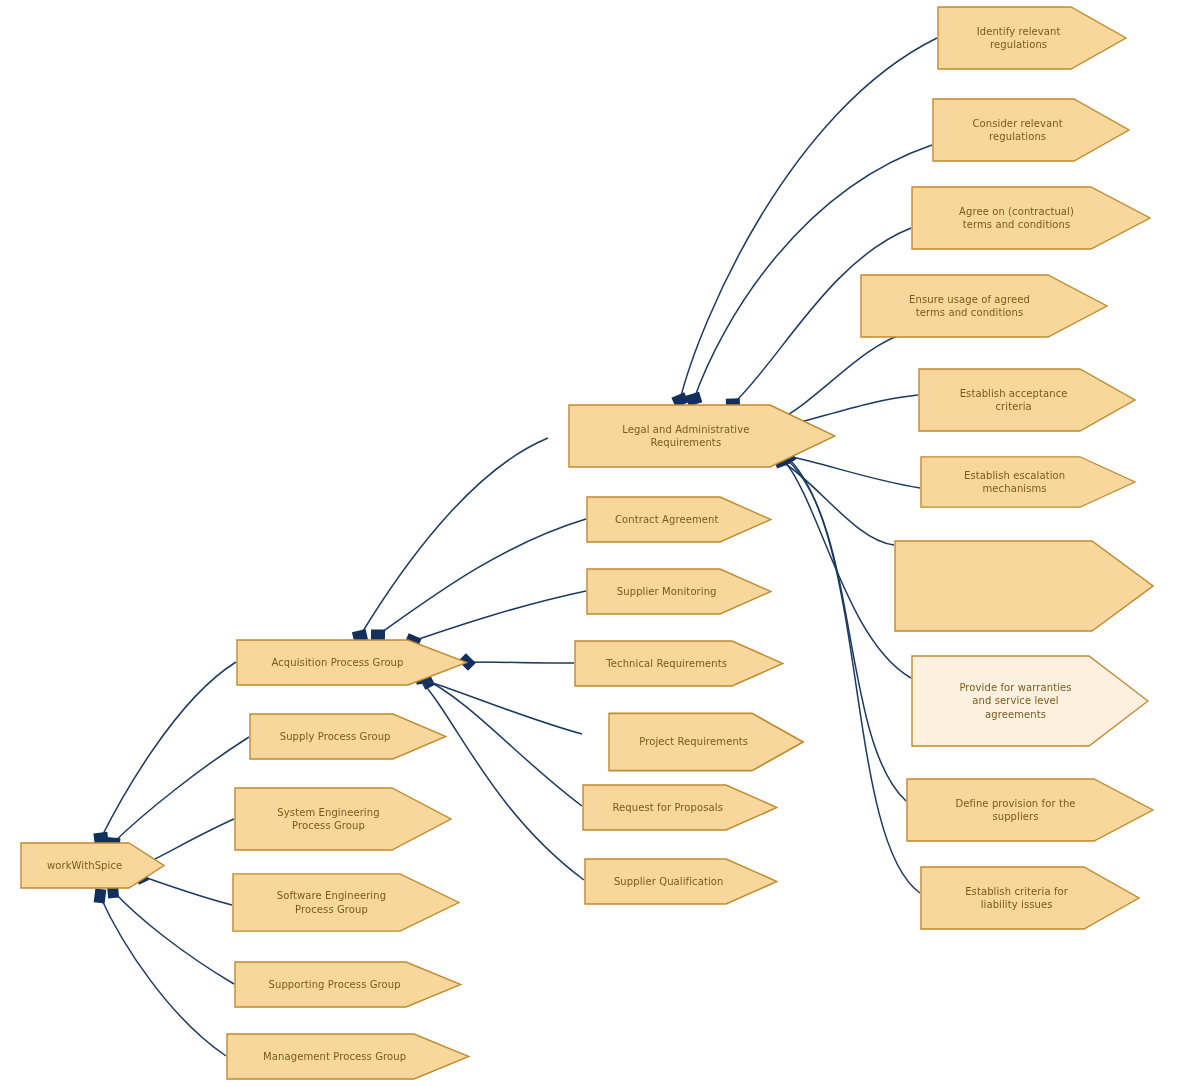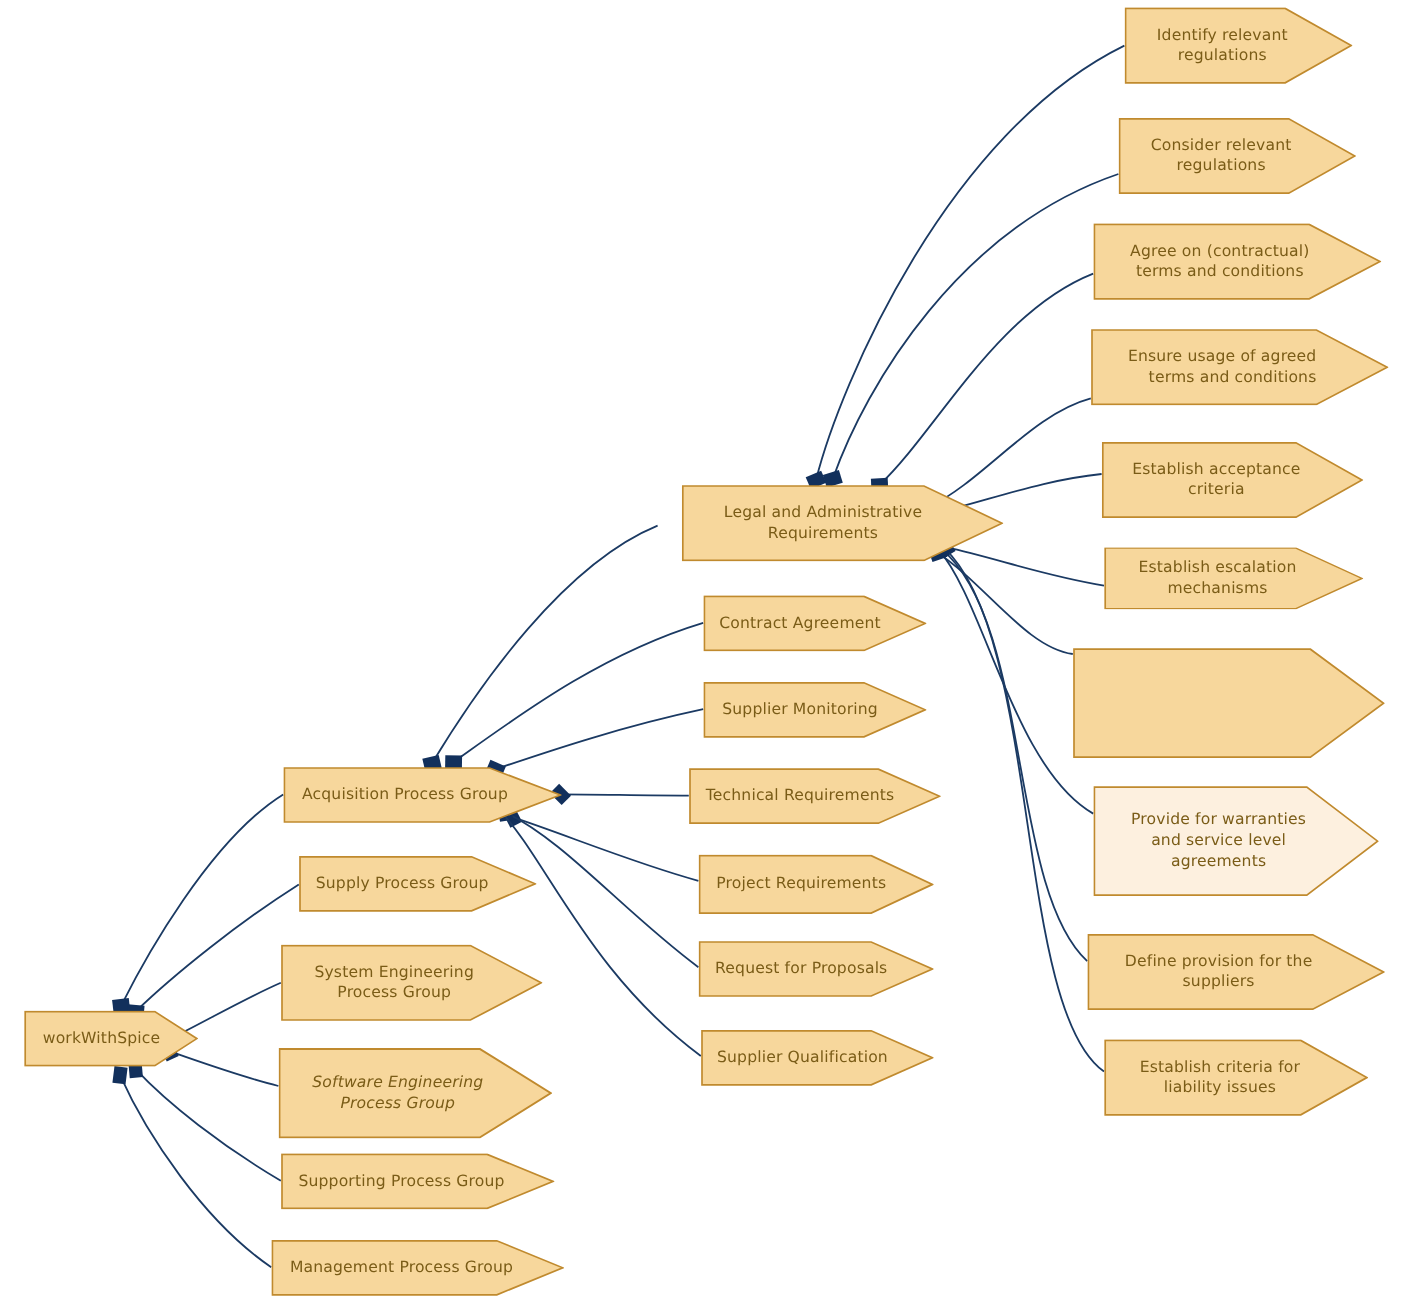--- a/index.html
+++ b/index.html
@@ -33,21 +33,21 @@
     height: 1087px;
   }
   .node {
     position: absolute;
     box-sizing: border-box;
     display: flex;
     align-items: center;
     justify-content: center;
     text-align: center;
     color: #7a5c17;
-    font-size: 13px;
+    font-size: 10px;
     line-height: 1.32;
     letter-spacing: 0.01em;
     cursor: default;
     padding: 4px 10px;
   }
   .node .node-label {
     position: relative;
     z-index: 2;
     display: block;
     white-space: pre-line;
@@ -135,21 +135,21 @@
         </svg>
         <span class="node-label">Supply Process Group</span>
       </div>
       <div class="node" style="left: 234px; top: 787px; width: 218px; height: 64px; padding-right: 39px;">
         <svg class="node-shape" viewBox="0 0 218 64" preserveAspectRatio="none">
           <polygon points="1,1 158,1 217,32 158,63 1,63" fill="#F7D79C" stroke="#C08A2E"></polygon>
         </svg>
         <span class="node-label">System Engineering
 Process Group</span>
       </div>
-      <div class="node" style="left: 232px; top: 873px; width: 228px; height: 76px; padding-right: 39px; font-style: italic;">
+      <div class="node" style="left: 232px; top: 873px; width: 228px; height: 59px; padding-right: 39px;">
         <svg class="node-shape" viewBox="0 0 228 64" preserveAspectRatio="none">
           <polygon points="1,1 168,1 227,32 168,63 1,63" fill="#F7D79C" stroke="#C08A2E"></polygon>
         </svg>
         <span class="node-label">Software Engineering
 Process Group</span>
       </div>
       <div class="node" style="left: 234px; top: 961px; width: 228px; height: 47px; padding-right: 36.8px;">
         <svg class="node-shape" viewBox="0 0 228 47" preserveAspectRatio="none">
           <polygon points="1,1 172,1 227,23.5 172,46 1,46" fill="#F7D79C" stroke="#C08A2E"></polygon>
         </svg>
@@ -179,21 +179,21 @@
           <polygon points="1,1 134,1 185,23.5 134,46 1,46" fill="#F7D79C" stroke="#C08A2E"></polygon>
         </svg>
         <span class="node-label">Supplier Monitoring</span>
       </div>
       <div class="node" style="left: 574px; top: 640px; width: 210px; height: 47px; padding-right: 34.6px;">
         <svg class="node-shape" viewBox="0 0 210 47" preserveAspectRatio="none">
           <polygon points="1,1 158,1 209,23.5 158,46 1,46" fill="#F7D79C" stroke="#C08A2E"></polygon>
         </svg>
         <span class="node-label">Technical Requirements</span>
       </div>
-      <div class="node" style="left: 582px; top: 712px; width: 196px; height: 50px; padding-right: 34.6px;">
+      <div class="node" style="left: 608px; top: 712px; width: 196px; height: 60px; padding-right: 34.6px;">
         <svg class="node-shape" viewBox="0 0 196 47" preserveAspectRatio="none">
           <polygon points="1,1 144,1 195,23.5 144,46 1,46" fill="#F7D79C" stroke="#C08A2E"></polygon>
         </svg>
         <span class="node-label">Project Requirements</span>
       </div>
       <div class="node" style="left: 582px; top: 784px; width: 196px; height: 47px; padding-right: 34.6px;">
         <svg class="node-shape" viewBox="0 0 196 47" preserveAspectRatio="none">
           <polygon points="1,1 144,1 195,23.5 144,46 1,46" fill="#F7D79C" stroke="#C08A2E"></polygon>
         </svg>
         <span class="node-label">Request for Proposals</span>
@@ -218,21 +218,21 @@
         <span class="node-label">Consider relevant
 regulations</span>
       </div>
       <div class="node" style="left: 911px; top: 186px; width: 240px; height: 64px; padding-right: 39px;">
         <svg class="node-shape" viewBox="0 0 240 64" preserveAspectRatio="none">
           <polygon points="1,1 180,1 239,32 180,63 1,63" fill="#F7D79C" stroke="#C08A2E"></polygon>
         </svg>
         <span class="node-label">Agree on (contractual)
 terms and conditions</span>
       </div>
-      <div class="node" style="left: 909px; top: 274px; width: 248px; height: 64px; padding-right: 39px; text-align: right;">
+      <div class="node" style="left: 860px; top: 274px; width: 248px; height: 64px; padding-right: 39px;">
         <svg class="node-shape" viewBox="0 0 248 64" preserveAspectRatio="none">
           <polygon points="1,1 188,1 247,32 188,63 1,63" fill="#F7D79C" stroke="#C08A2E"></polygon>
         </svg>
         <span class="node-label">Ensure usage of agreed
 terms and conditions</span>
       </div>
       <div class="node" style="left: 918px; top: 368px; width: 218px; height: 64px; padding-right: 36.8px;">
         <svg class="node-shape" viewBox="0 0 218 64" preserveAspectRatio="none">
           <polygon points="1,1 162,1 217,32 162,63 1,63" fill="#F7D79C" stroke="#C08A2E"></polygon>
         </svg>

